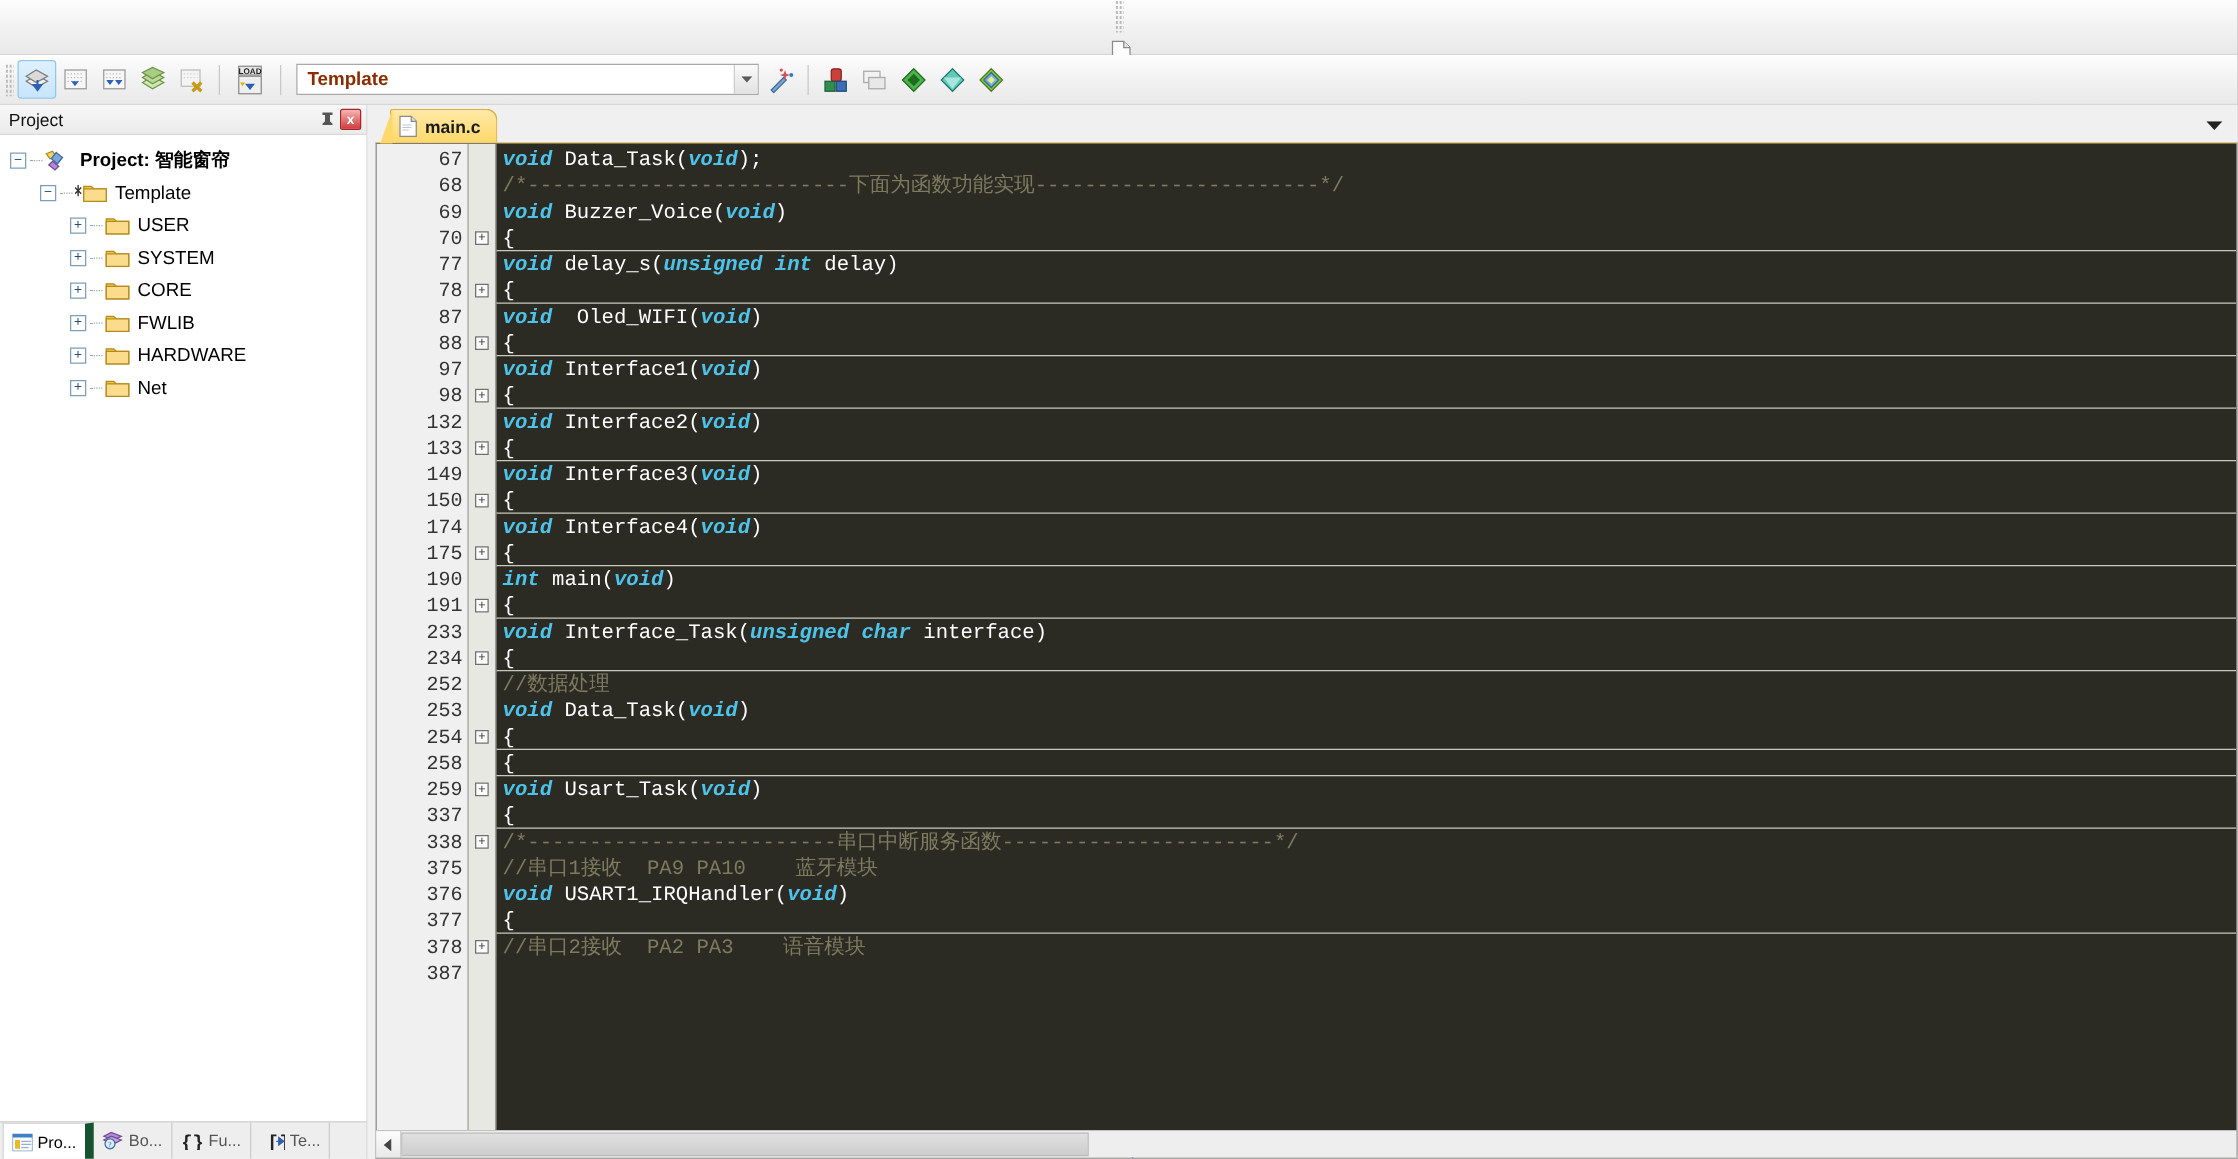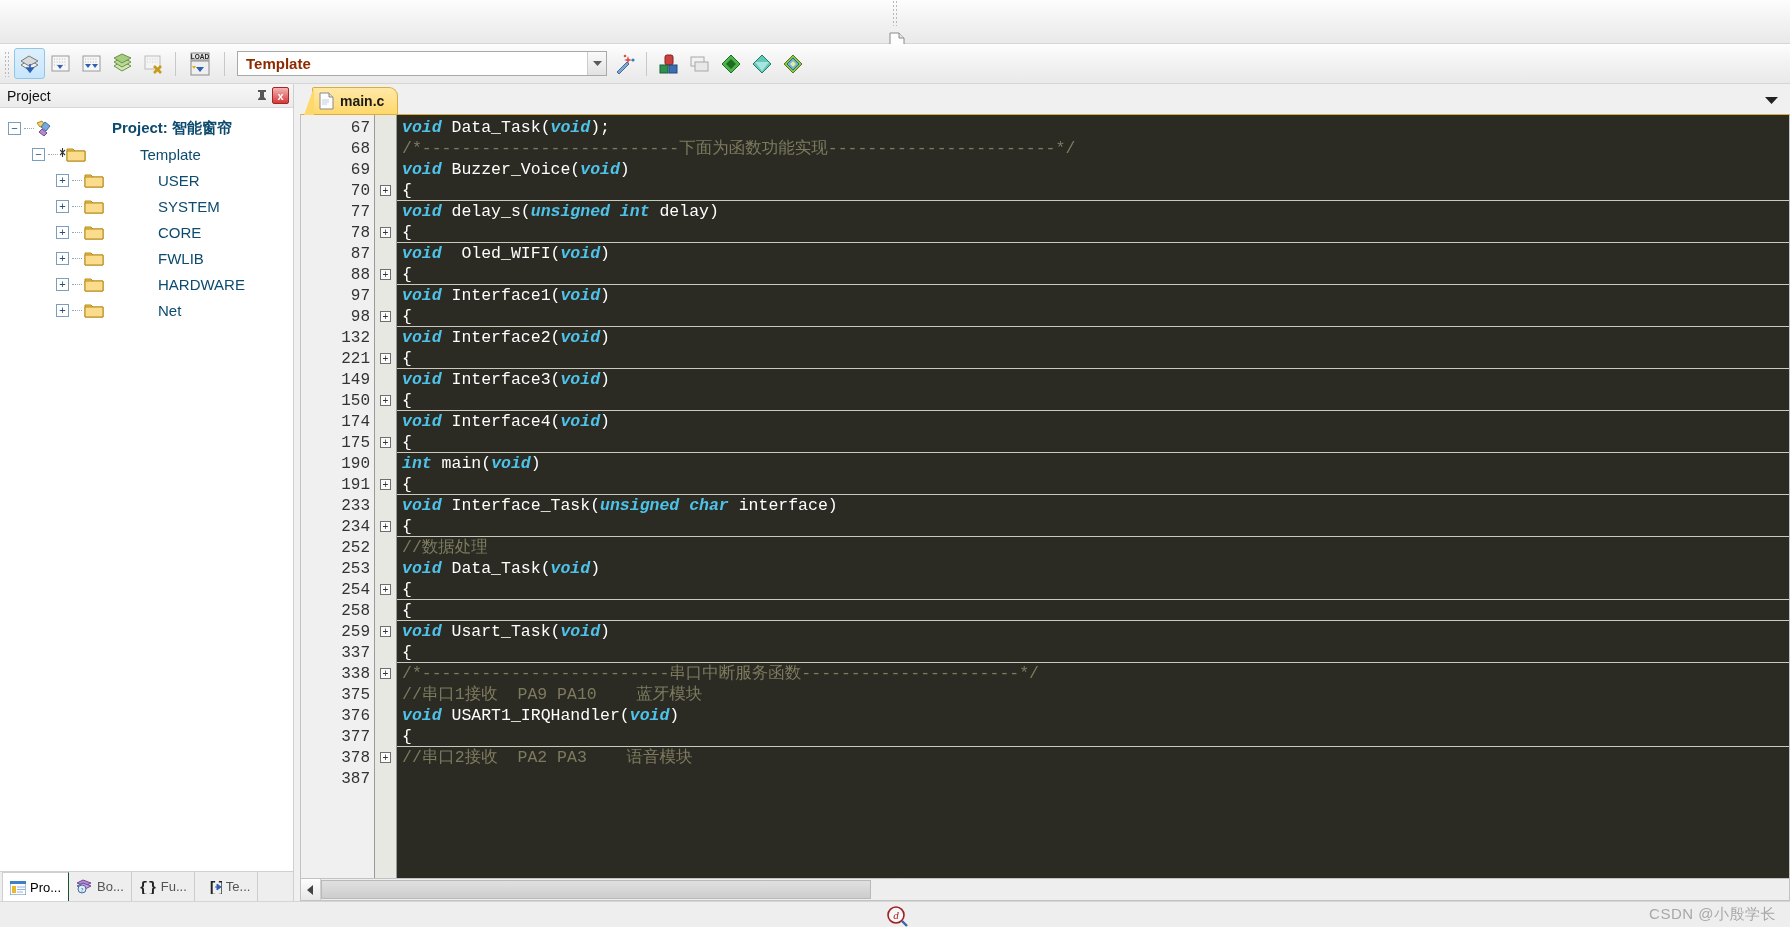--- a/index.html
+++ b/index.html
@@ -119,41 +119,40 @@
     border: 1px solid #7b9ebd; background: #fff;
     display: flex; align-items: center; justify-content: center;
     font-size: 11px; line-height: 1; color: #2a4c73;
     font-family: "Liberation Sans", sans-serif;
     margin-right: 3px;
   }
   .dots { width: 10px; flex: none; height: 1px;
     border-top: 1px dotted #9aa6b3; margin-right: 2px; }
   .tree-icon { flex: none; margin-right: 6px; display:flex; align-items:center;}
   .tree-label {
-    font-size: 15px; color: #0c4a6e;
+    font-size: 15px; color: #000000;
     font-family: "Liberation Sans", sans-serif;
-    margin-left: 48px;
   }
   .tree-label.root { font-weight: bold; }
 
   
   .pane-tabs {
     height: 30px; flex: none; display: flex; align-items: stretch;
     background: #eeeeee; border-top: 1px solid #d0d0d0;
     padding-left: 2px;
   }
   .pane-tab {
     display: flex; align-items: center; gap: 4px;
     padding: 0 7px; font-size: 13px; color: #555;
     border-right: 1px solid #ccc; cursor: default;
   }
   .pane-tab.sel {
     background: #ffffff; color: #000;
     border-top: 1px solid #cfcfcf; border-left: 1px solid #cfcfcf;
-    border-right: 1px solid #14532d;
+    border-right: 7px solid #14532d;
     margin-bottom: -1px;
   }
 
   
   .editor-pane {
     flex: 1; min-width: 0; display: flex; flex-direction: column;
     background: #f0f0f0; padding-left: 6px;
   }
   .tabstrip {
     height: 30px; flex: none; display: flex; align-items: flex-end;
@@ -813,21 +812,21 @@
               <div class="gutter-row">68</div>
               <div class="gutter-row">69</div>
               <div class="gutter-row">70</div>
               <div class="gutter-row">77</div>
               <div class="gutter-row">78</div>
               <div class="gutter-row">87</div>
               <div class="gutter-row">88</div>
               <div class="gutter-row">97</div>
               <div class="gutter-row">98</div>
               <div class="gutter-row">132</div>
-              <div class="gutter-row">221</div>
+              <div class="gutter-row">133</div>
               <div class="gutter-row">149</div>
               <div class="gutter-row">150</div>
               <div class="gutter-row">174</div>
               <div class="gutter-row">175</div>
               <div class="gutter-row">190</div>
               <div class="gutter-row">191</div>
               <div class="gutter-row">233</div>
               <div class="gutter-row">234</div>
               <div class="gutter-row">252</div>
               <div class="gutter-row">253</div>
@@ -943,17 +942,14 @@
               </svg>
           </div>
           <div class="hs-track">
             <div class="hs-thumb"></div>
           </div>
         </div>
       </div>
     </div>
   </div>
 
-  <div class="statusbar">
-    <div class="watermark">CSDN @小殷学长</div>
-  </div>
 
 </div>
 
 </body></html>

